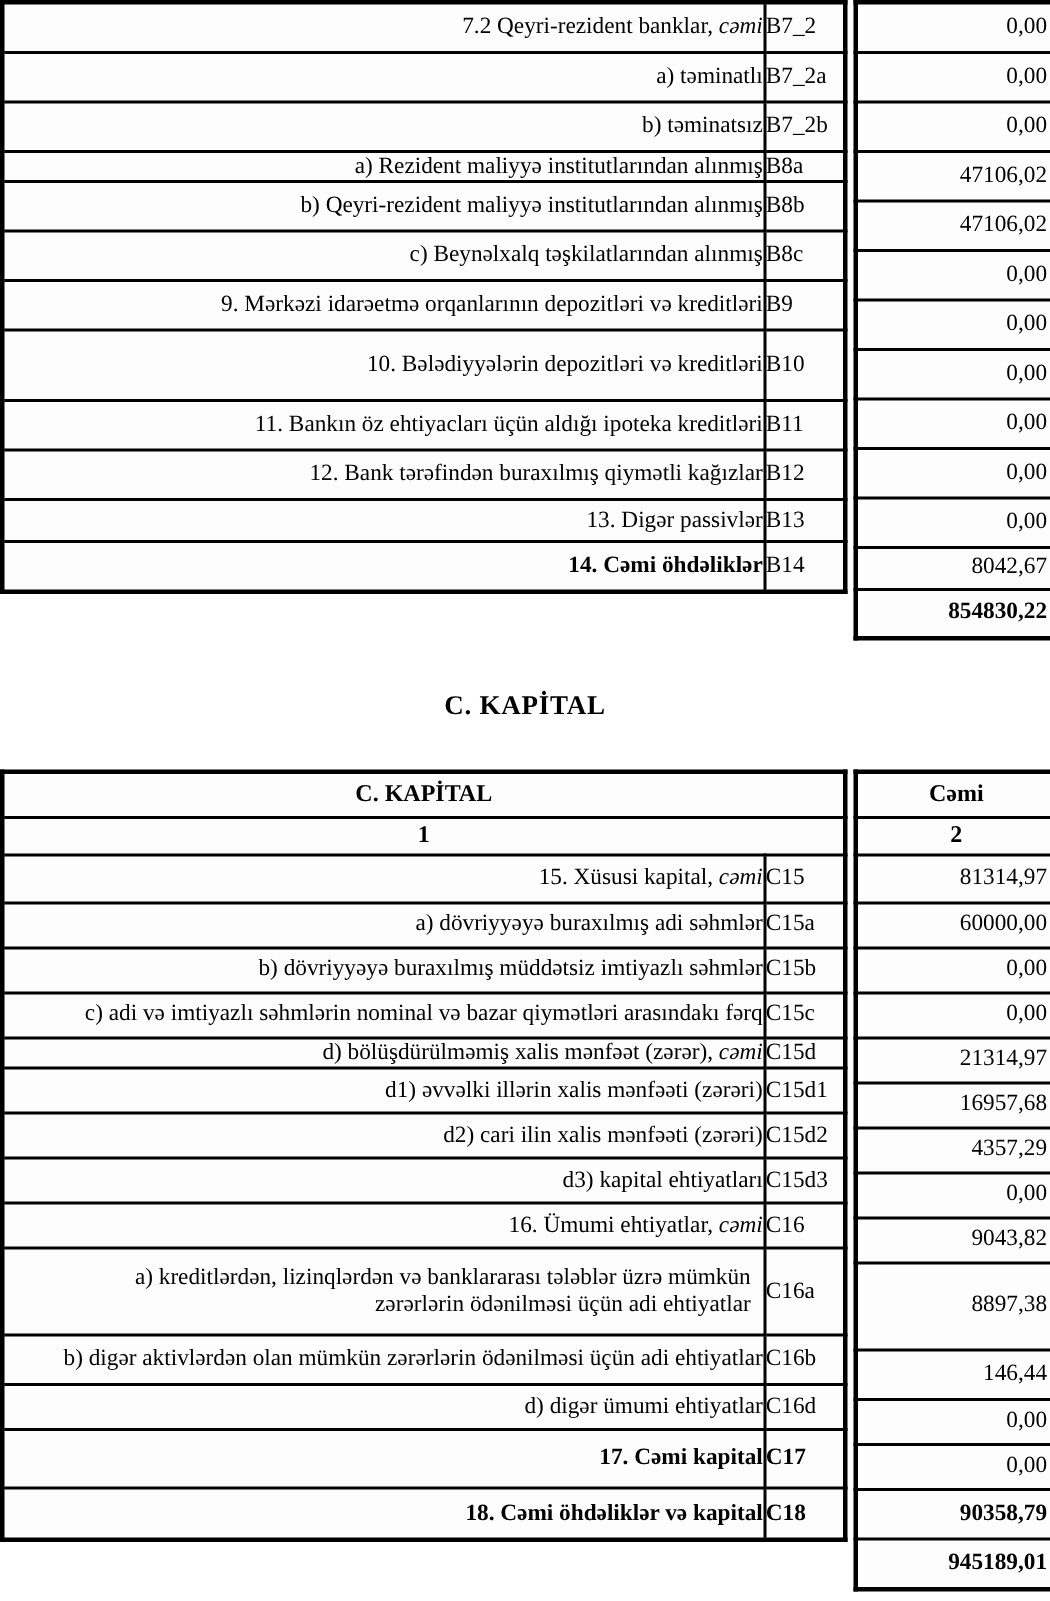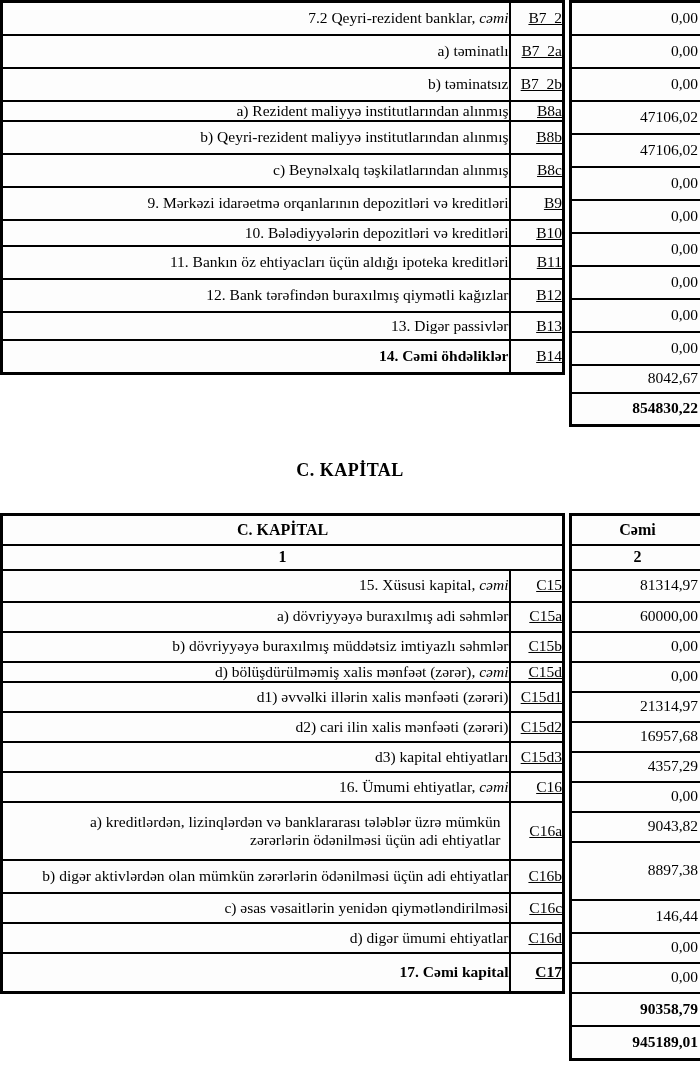--- a/index.html
+++ b/index.html
@@ -16,21 +16,21 @@
   td{
     border:2px solid #000;padding:0;vertical-align:middle;
     font-size:15.5px;line-height:1.2;overflow:hidden;
   }
   td.desc{text-align:right;}
   td.desc .txt{display:block;white-space:nowrap;}
   td.desc.wrap .txt{white-space:normal;padding-right:8px;}
   td.desc.ind0 .txt{padding-left:6px;}
   td.desc.ind1 .txt{padding-left:30px;}
   td.desc.ind2 .txt{padding-left:56px;margin-left:48px;}
-  td.code{text-align:right;text-decoration:underline;}
+  td.code{text-align:left;}
   td.val{text-align:right;padding-right:5px;}
   .b{font-weight:bold;}
   td.th{text-align:center;font-weight:bold;font-size:16px;}
   tr.hr-title{height:30px;}
   tr.hr-num{height:25px;}
   .section-heading{
     height:86px;display:flex;align-items:center;justify-content:center;
     font-weight:bold;font-size:18px;letter-spacing:0.5px;
   }
   col.c-desc{width:508px;}
@@ -84,21 +84,21 @@
               <span class="txt">c) Beynəlxalq təşkilatlarından alınmış</span>
             </td>
             <td class="code">B8c</td>
           </tr>
           <tr style="height: 33px;">
             <td class="desc ind0">
               <span class="txt">9. Mərkəzi idarəetmə orqanlarının depozitləri və kreditləri</span>
             </td>
             <td class="code">B9</td>
           </tr>
-          <tr style="height: 26px;">
+          <tr style="height: 47px;">
             <td class="desc ind0">
               <span class="txt">10. Bələdiyyələrin depozitləri və kreditləri</span>
             </td>
             <td class="code">B10</td>
           </tr>
           <tr style="height: 33px;">
             <td class="desc ind0">
               <span class="txt">11. Bankın öz ehtiyacları üçün aldığı ipoteka kreditləri</span>
             </td>
             <td class="code">B11</td>
@@ -198,20 +198,26 @@
               <span class="txt">a) dövriyyəyə buraxılmış adi səhmlər</span>
             </td>
             <td class="code">C15a</td>
           </tr>
           <tr style="height: 30px;">
             <td class="desc ind1">
               <span class="txt">b) dövriyyəyə buraxılmış müddətsiz imtiyazlı səhmlər</span>
             </td>
             <td class="code">C15b</td>
           </tr>
+          <tr style="height: 30px;">
+            <td class="desc ind1">
+              <span class="txt">c) adi və imtiyazlı səhmlərin nominal və bazar qiymətləri arasındakı fərq</span>
+            </td>
+            <td class="code">C15c</td>
+          </tr>
           <tr style="height: 15px;">
             <td class="desc ind1">
               <span class="txt">d) bölüşdürülməmiş xalis mənfəət (zərər), <em>cəmi</em></span>
             </td>
             <td class="code">C15d</td>
           </tr>
           <tr style="height: 30px;">
             <td class="desc ind2">
               <span class="txt">d1) əvvəlki illərin xalis mənfəəti (zərəri)</span>
             </td>
@@ -242,35 +248,35 @@
             <td class="code">C16a</td>
           </tr>
           <tr style="height: 33px;">
             <td class="desc ind1">
               <span class="txt">b) digər aktivlərdən olan mümkün zərərlərin ödənilməsi üçün adi ehtiyatlar</span>
             </td>
             <td class="code">C16b</td>
           </tr>
           <tr style="height: 30px;">
             <td class="desc ind1">
-              <span class="txt">c) əsas vəsaitlərin yenidən qiymətləndirilməsi</span>
-            </td>
-            <td class="code">C16c</td>
-          </tr>
-          <tr style="height: 30px;">
-            <td class="desc ind1">
               <span class="txt">d) digər ümumi ehtiyatlar</span>
             </td>
             <td class="code">C16d</td>
           </tr>
           <tr style="height: 39px;">
             <td class="desc ind0 b">
               <span class="txt">17. Cəmi kapital</span>
             </td>
             <td class="code b">C17</td>
+          </tr>
+          <tr style="height: 34px;">
+            <td class="desc ind0 b">
+              <span class="txt">18. Cəmi öhdəliklər və kapital</span>
+            </td>
+            <td class="code b">C18</td>
           </tr>
         </tbody>
     </table>
     <div class="vgap"></div>
     <table class="box right-box">
       <colgroup>
           <col class="c-val">
         </colgroup>
       <tbody id="t2-right">
         <tr class="hr-title">

